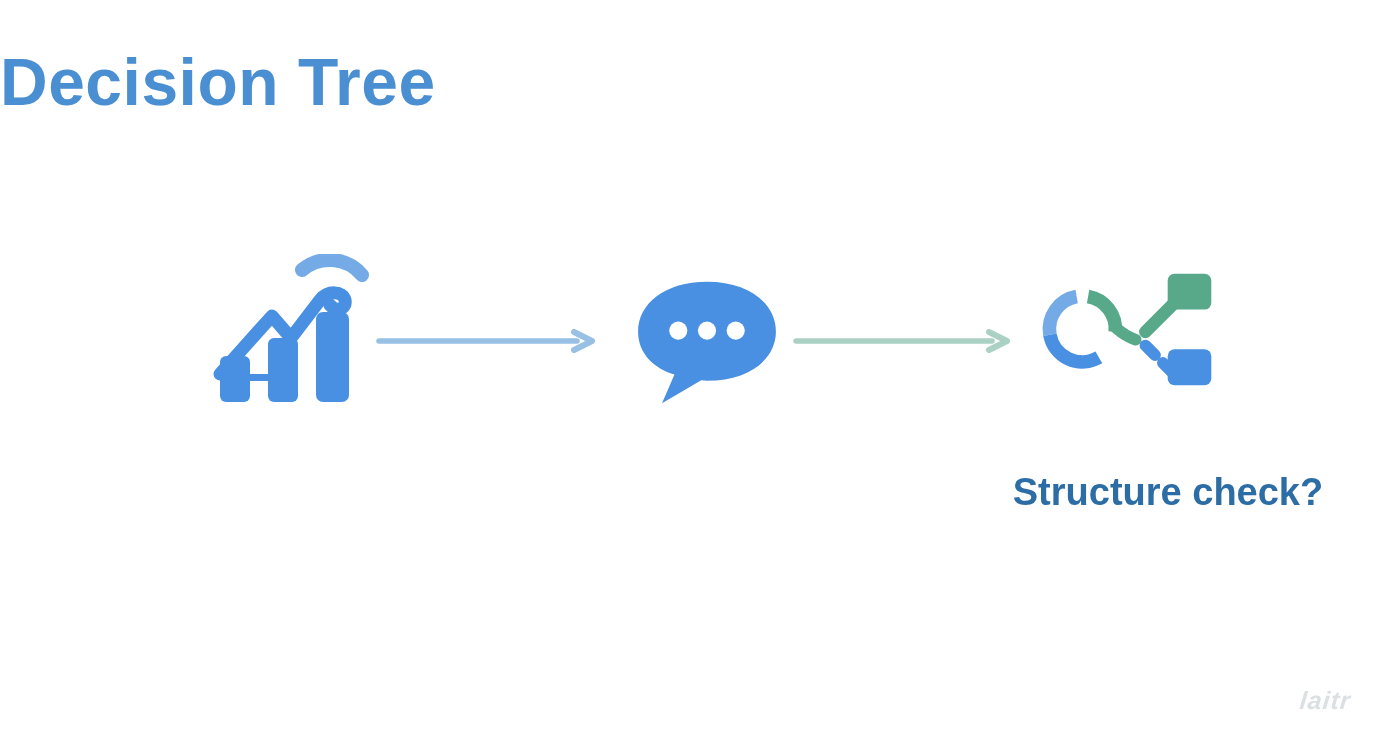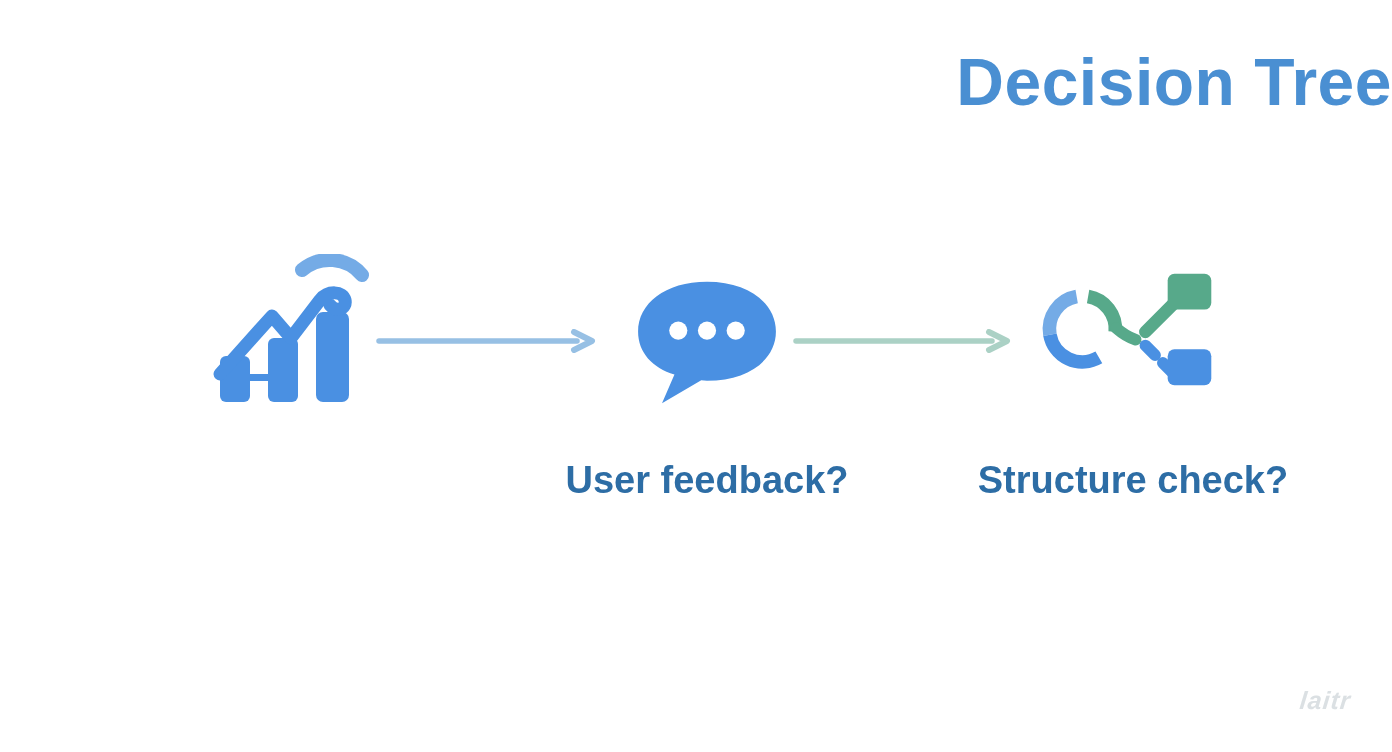--- a/index.html
+++ b/index.html
@@ -13,21 +13,21 @@
     width: 1392px;
     height: 752px;
     background: var(--background, #ffffff);
     overflow: hidden;
   }
   .page-title {
     position: absolute;
     top: 44px;
     left: 0;
     width: 100%;
-    text-align: right;
+    text-align: left;
     font-size: 66px;
     font-weight: bold;
     letter-spacing: 0.5px;
     color: var(--title, #4a8fd2);
   }
   .icon-box {
     position: absolute;
   }
   .icon-box svg {
     width: 100%;
@@ -48,21 +48,21 @@
     position: absolute;
     top: 459px;
     transform: translateX(-50%);
     font-size: 38px;
     font-weight: bold;
     white-space: nowrap;
     color: var(--label, #2d6da5);
   }
   .label-1 { left: 296px; }
   .label-2 { left: 707px; }
-  .label-3 { left: 1133px; }
+  .label-3 { left: 1168px; margin-top: 12px; }
   .watermark {
     position: absolute;
     left: 1300px;
     top: 686px;
     font-size: 25px;
     font-style: italic;
     font-weight: bold;
     letter-spacing: 1px;
     color: var(--watermark, #dbe0e3);
     transform: skewX(-6deg);
@@ -118,18 +118,17 @@
 
       <path d="M110,68 L138,40" fill="none" stroke="var(--icon-green)" stroke-width="13" stroke-linecap="round"></path>
       <rect x="133" y="8" width="45" height="37" rx="7" fill="var(--icon-green)"></rect>
 
       <path d="M110,82 L120,92" fill="none" stroke="var(--icon-blue)" stroke-width="12" stroke-linecap="round"></path>
       <path d="M128,100 L137,109" fill="none" stroke="var(--icon-blue)" stroke-width="12" stroke-linecap="round"></path>
       <rect x="133" y="86" width="45" height="37" rx="7" fill="var(--icon-blue)"></rect>
     </svg>
   </div>
 
-  <div class="step-label label-2">User feedback?</div>
   <div class="step-label label-3">Structure check?</div>
 
   <div class="watermark">laitr</div>
 
 </div>
 
 </body></html>

